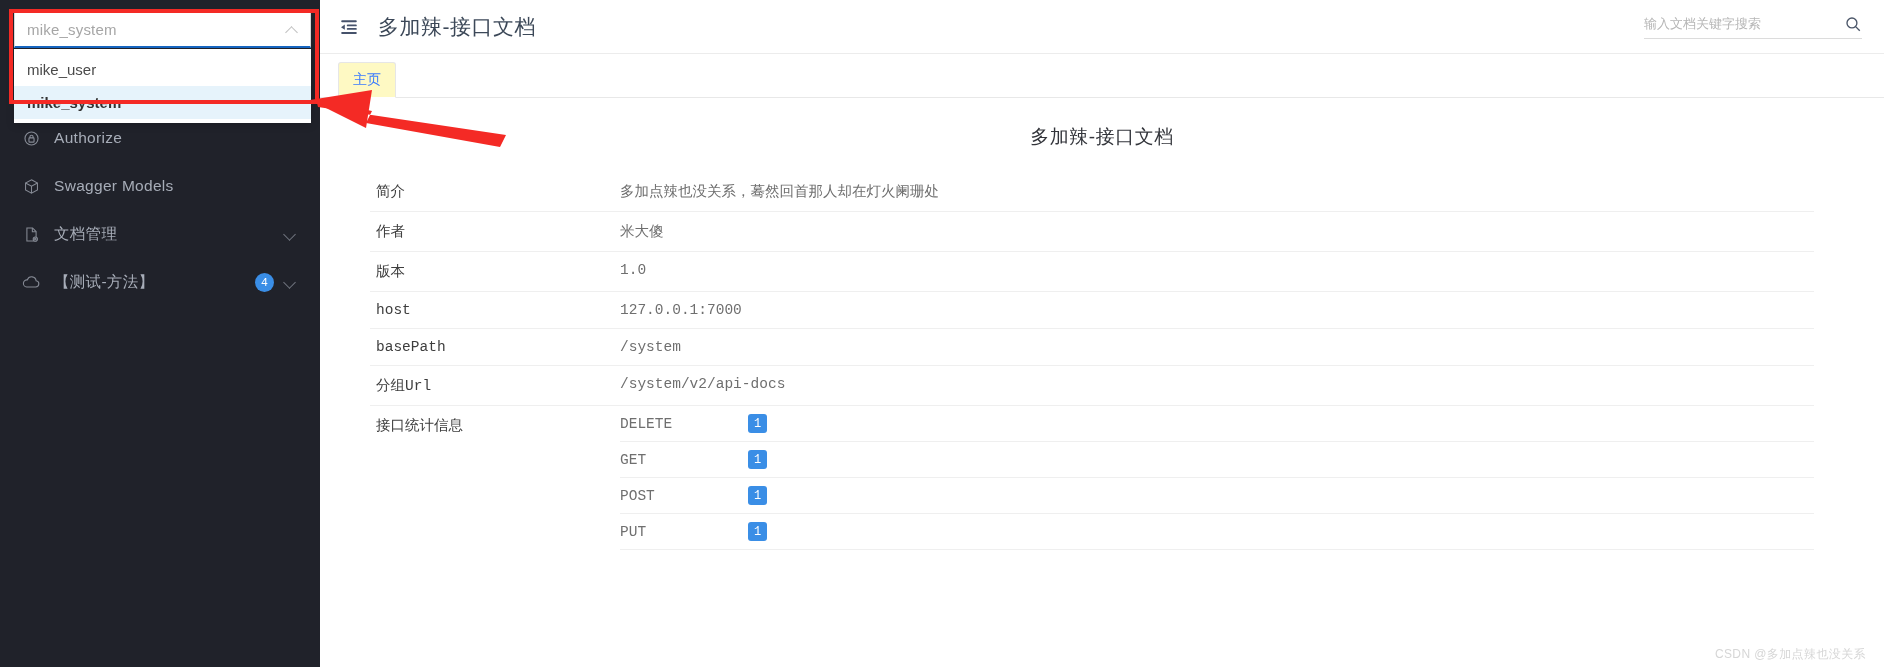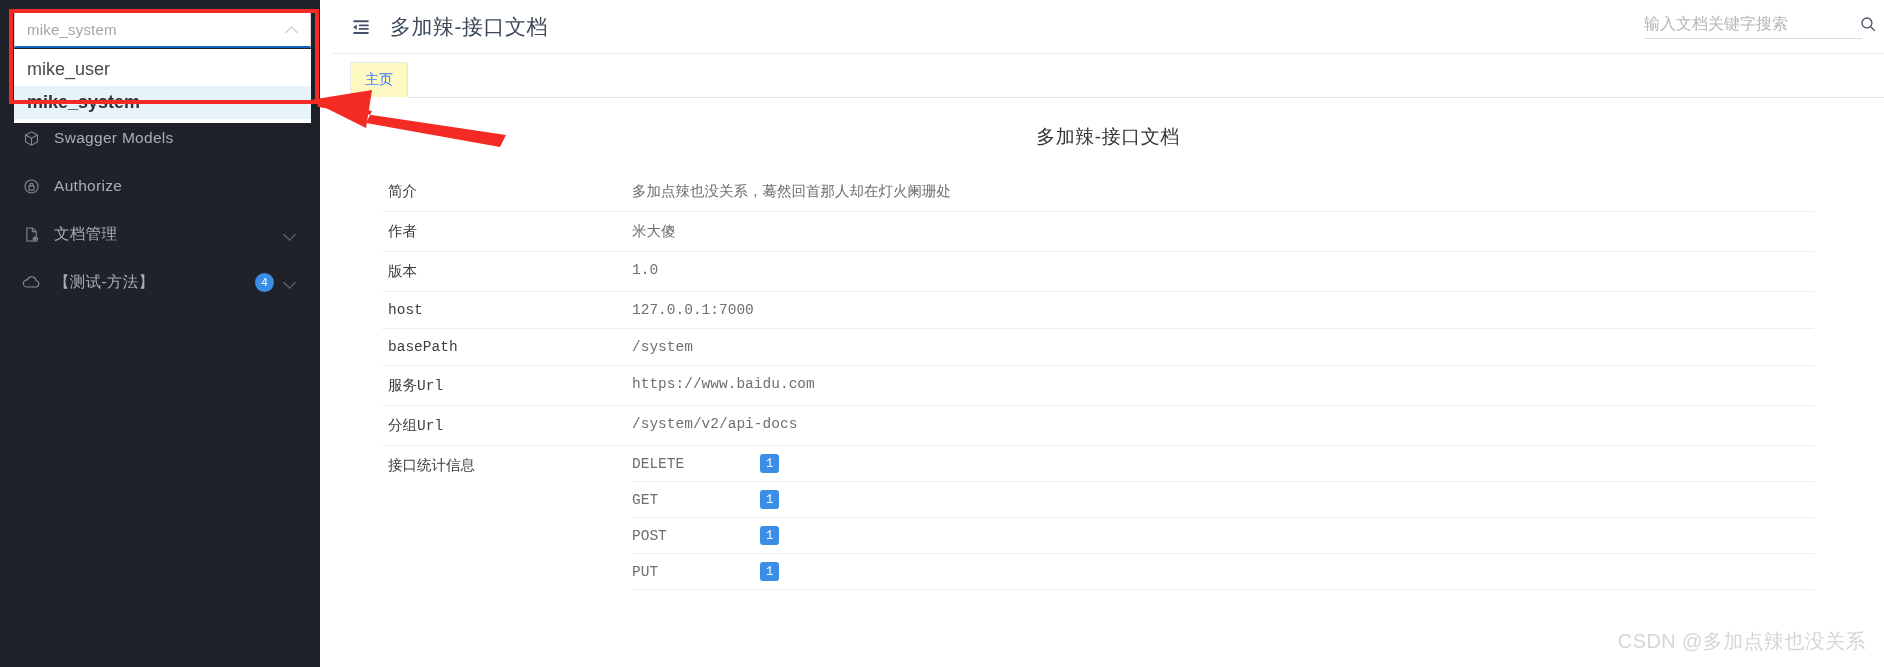--- a/index.html
+++ b/index.html
@@ -80,21 +80,21 @@
     background: #ffffff;
     z-index: 29;
     box-shadow: 0 2px 8px rgba(0,0,0,.18);
     padding: 4px 0 4px 0;
   }
   .dropdown-item {
     height: 33px;
     display: flex;
     align-items: center;
     padding: 0 13px;
-    font-size: 18px;
+    font-size: 15px;
     color: #4a4a4a;
     white-space: nowrap;
   }
   .dropdown-item.selected {
     background: #e6f3fb;
     color: #333;
     font-weight: bold;
   }
 
   
@@ -161,21 +161,20 @@
 
   
   #main {
     flex: 1;
     height: 667px;
     background: #ffffff;
     position: relative;
     display: flex;
     flex-direction: column;
     min-width: 0;
-    padding-left: 12px;
   }
 
   .topbar {
     height: 54px;
     flex: 0 0 54px;
     border-bottom: 1px solid #ececec;
     display: flex;
     align-items: center;
     padding: 0 0 0 18px;
     background: #fff;
@@ -198,21 +197,21 @@
     align-items: center;
     width: 218px;
     margin-right: 22px;
     border-bottom: 1px solid #dcdcdc;
     padding-bottom: 5px;
   }
   .search-input {
     flex: 1;
     border: none;
     outline: none;
-    font-size: 16px;
+    font-size: 13px;
     color: #b91c1c;
     background: transparent;
     font-family: "Liberation Sans", "DejaVu Sans", sans-serif;
   }
   .search-input::placeholder { color: #b6b6b6; }
   .search-icon {
     width: 18px; height: 18px; flex: 0 0 18px;
     margin-left: 8px; cursor: pointer;
   }
 
@@ -310,22 +309,22 @@
   }
 
   
   .stats-row td.k { border-bottom: none; }
   .stats-row td.v { border-bottom: none; padding-top: 0; padding-bottom: 0; }
 
   
   .watermark {
     position: absolute;
     right: 18px;
-    bottom: 12px;
-    font-size: 20px;
+    bottom: 4px;
+    font-size: 12px;
     color: #d6d6d6;
     white-space: nowrap;
     letter-spacing: .4px;
     user-select: none;
   }
 
   
   .annot-arrow {
     position: absolute;
     left: 0; top: 0;
@@ -350,40 +349,40 @@
 
       <div class="dropdown-panel">
         <div class="dropdown-item">mike_user</div>
         <div class="dropdown-item selected">mike_system</div>
       </div>
 
       <div class="red-rect"></div>
     </div>
 
     <nav class="side-menu">
-
-      <div class="side-item">
-        <span class="ico">
-          <svg width="17" height="17" viewBox="0 0 24 24" fill="none" stroke="#a7adb8" stroke-width="1.5">
-            <path d="M12 2.6 20.4 7v10L12 21.4 3.6 17V7z"></path>
-            <path d="M3.6 7 12 11.6 20.4 7M12 11.6v9.8"></path>
-          </svg>
-        </span>
-        <span class="txt">Swagger Models</span>
-      </div>
 
       <div class="side-item">
         <span class="ico">
           <svg width="17" height="17" viewBox="0 0 24 24" fill="none" stroke="#a7adb8" stroke-width="1.6">
             <circle cx="12" cy="12" r="9.2"></circle>
             <rect x="8.4" y="11.2" width="7.2" height="6" rx="1"></rect>
             <path d="M9.8 11.2V9.6a2.2 2.2 0 0 1 4.4 0v1.6"></path>
           </svg>
         </span>
         <span class="txt">Authorize</span>
+      </div>
+
+      <div class="side-item">
+        <span class="ico">
+          <svg width="17" height="17" viewBox="0 0 24 24" fill="none" stroke="#a7adb8" stroke-width="1.5">
+            <path d="M12 2.6 20.4 7v10L12 21.4 3.6 17V7z"></path>
+            <path d="M3.6 7 12 11.6 20.4 7M12 11.6v9.8"></path>
+          </svg>
+        </span>
+        <span class="txt">Swagger Models</span>
       </div>
 
       <div class="side-item">
         <span class="ico">
           <svg width="17" height="17" viewBox="0 0 24 24" fill="none" stroke="#a7adb8" stroke-width="1.5">
             <path d="M5.5 2.8h8l5 5v13.4h-13z"></path>
             <path d="M13.2 2.8v5.2h5.1"></path>
             <circle cx="17.4" cy="18.4" r="3" fill="#20222a"></circle>
             <circle cx="17.4" cy="18.4" r="1.1"></circle>
           </svg>
@@ -453,24 +452,20 @@
             <td class="k">版本</td>
             <td class="v">1.0</td>
           </tr>
           <tr>
             <td class="k">host</td>
             <td class="v">127.0.0.1:7000</td>
           </tr>
           <tr>
             <td class="k">basePath</td>
             <td class="v">/system</td>
-          </tr>
-          <tr>
-            <td class="k">服务Url</td>
-            <td class="v">https://www.baidu.com</td>
           </tr>
           <tr>
             <td class="k">分组Url</td>
             <td class="v">/system/v2/api-docs</td>
           </tr>
 
           <tr class="stats-row">
             <td class="k">接口统计信息</td>
             <td class="v">
               <table class="stat-table">

